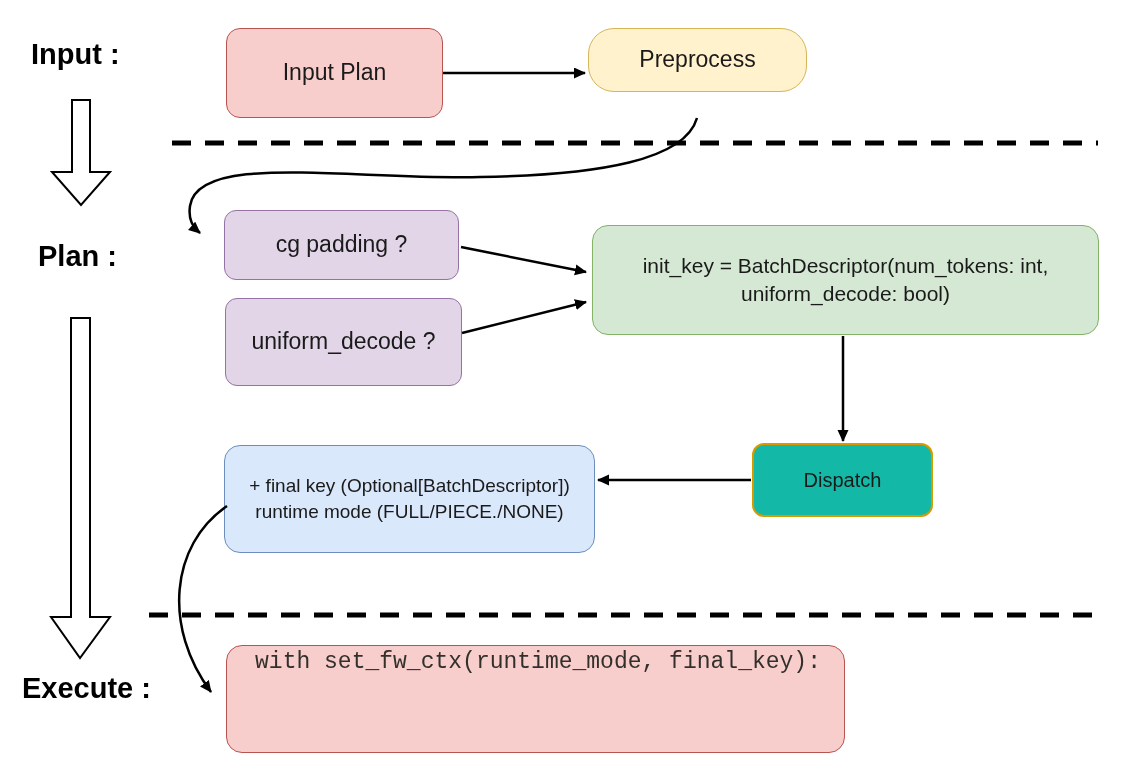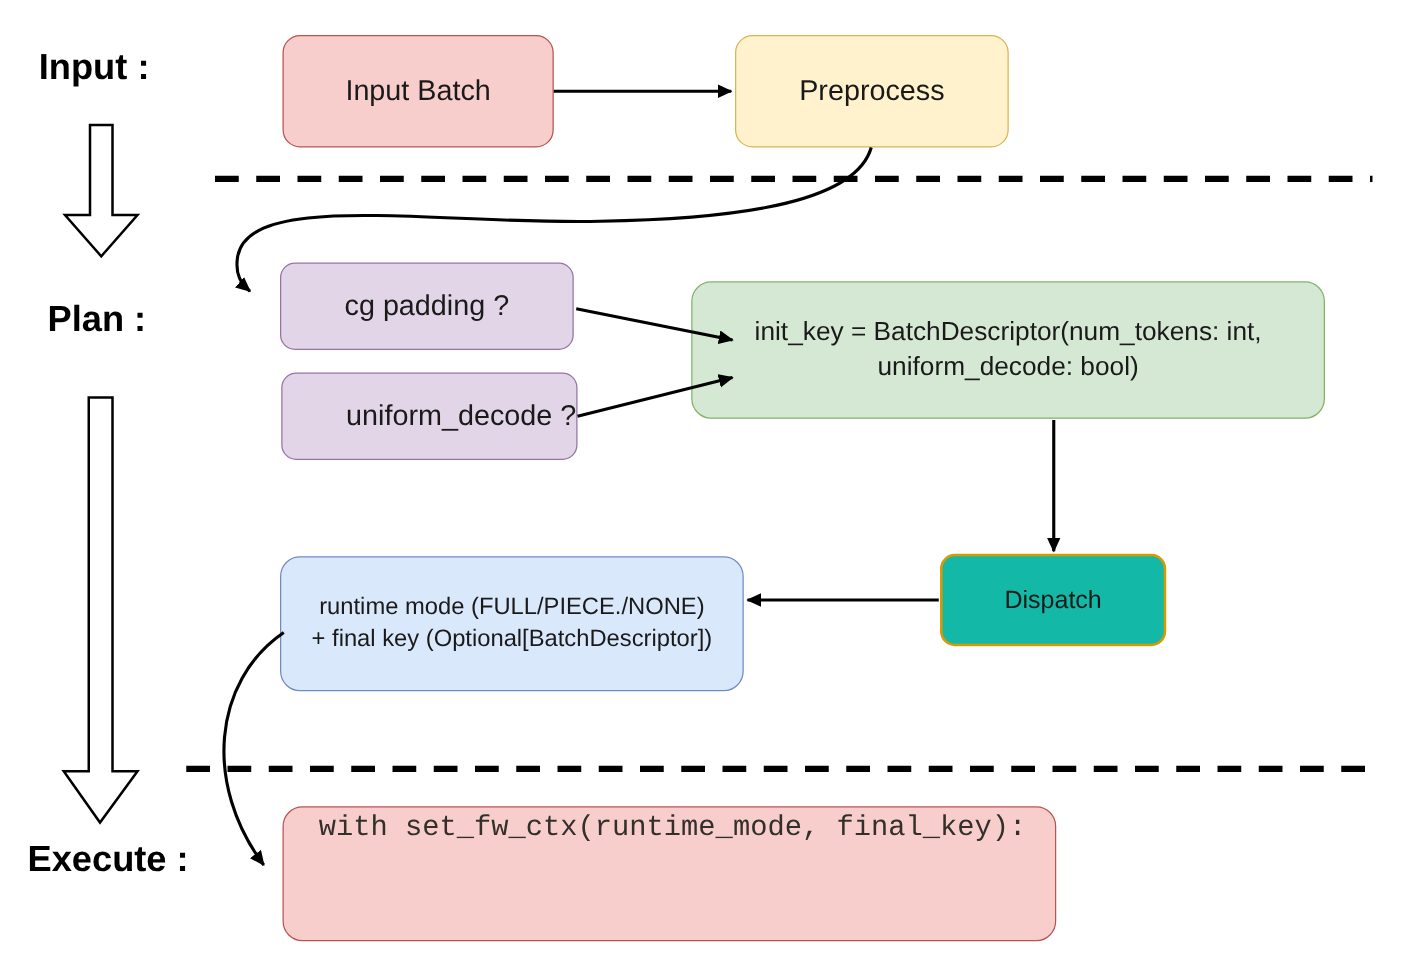--- a/index.html
+++ b/index.html
@@ -30,24 +30,24 @@
   
   .red    {background:#f8cecc;border:1.6px solid #b85450;}
   .yellow {background:#fff2cc;border:1.6px solid #d6b656;}
   .purple {background:#e1d5e7;border:1.6px solid #9673a6;}
   .green  {background:#d5e8d4;border:1.6px solid #82b366;}
   .blue   {background:#dae8fc;border:1.6px solid #6c8ebf;}
   .orange-light{background:#ffe6cc;border:2px solid #d79b00;}
   .orange-dark {background:#14b8a6;border:2px solid #d79b00;}
 
   #node-input-batch   {left:226px;top:28px;width:217px;height:90px;border-radius:14px;font-size:23px;}
-  #node-preprocess    {left:588px;top:28px;width:219px;height:90px;border-radius:14px;font-size:23px;}
+  #node-preprocess    {left:588px;top:28px;width:219px;height:64px;border-radius:26px;font-size:23px;}
   #node-cg-padding    {left:224px;top:210px;width:235px;height:70px;border-radius:12px;font-size:23px;align-items:center;}
-  #node-uniform-decode{left:225px;top:298px;width:237px;height:70px;border-radius:12px;font-size:23px;justify-content:flex-end;}
-  #node-init-key      {left:553px;top:225px;width:507px;height:110px;border-radius:16px;font-size:21px;flex-direction:column;}
+  #node-uniform-decode{left:225px;top:298px;width:237px;height:88px;border-radius:12px;font-size:23px;}
+  #node-init-key      {left:592px;top:225px;width:507px;height:110px;border-radius:16px;font-size:21px;flex-direction:column;}
   #node-runtime-mode  {left:224px;top:445px;width:371px;height:108px;border-radius:16px;font-size:19px;flex-direction:column;}
   #node-dispatcher    {left:752px;top:443px;width:343px;height:109px;border-radius:14px;justify-content:flex-end;}
   #dispatcher-label   {width:162px;text-align:center;font-size:24px;line-height:1.3;margin-right:10px;}
   #node-dispatch      {left:752px;top:443px;width:181px;height:74px;border-radius:12px;font-size:20px;}
   #node-execute-code  {left:226px;top:645px;width:619px;height:108px;border-radius:16px;
                        font-family:"Liberation Mono","DejaVu Sans Mono",monospace;
                        font-size:23px;color:#33302c;
                        flex-direction:row;align-items:flex-start;justify-content:center;
                        padding-left:5px;line-height:1.4;}
   #node-execute-code .code-line{white-space:pre;}
@@ -61,43 +61,43 @@
 </head>
 <body>
 
 <div id="canvas">
 
   <div class="stage-label" id="stage-label-input">Input :</div>
   <div class="stage-label" id="stage-label-plan">Plan :</div>
   <div class="stage-label" id="stage-label-execute">Execute :</div>
 
   <div class="node red" id="node-input-batch">
-    <span>Input Batch</span>
+    <span>Input Plan</span>
   </div>
 
   <div class="node yellow" id="node-preprocess">
     <span>Preprocess</span>
   </div>
 
   <div class="node purple" id="node-cg-padding">
     <span>cg padding ?</span>
   </div>
 
   <div class="node purple" id="node-uniform-decode">
     <span>uniform_decode ?</span>
   </div>
 
   <div class="node green" id="node-init-key">
     <span>init_key = BatchDescriptor(num_tokens: int,</span>
     <span>uniform_decode: bool)</span>
   </div>
 
   <div class="node blue" id="node-runtime-mode">
+    <span>+ final key (Optional[BatchDescriptor])</span>
     <span>runtime mode (FULL/PIECE./NONE)</span>
-    <span>+ final key (Optional[BatchDescriptor])</span>
   </div>
 
 
   <div class="node orange-dark" id="node-dispatch">
     <span>Dispatch</span>
   </div>
 
   <div class="node red" id="node-execute-code">
     <span class="code-line">with set_fw_ctx(runtime_mode, final_key):</span>
   </div>

